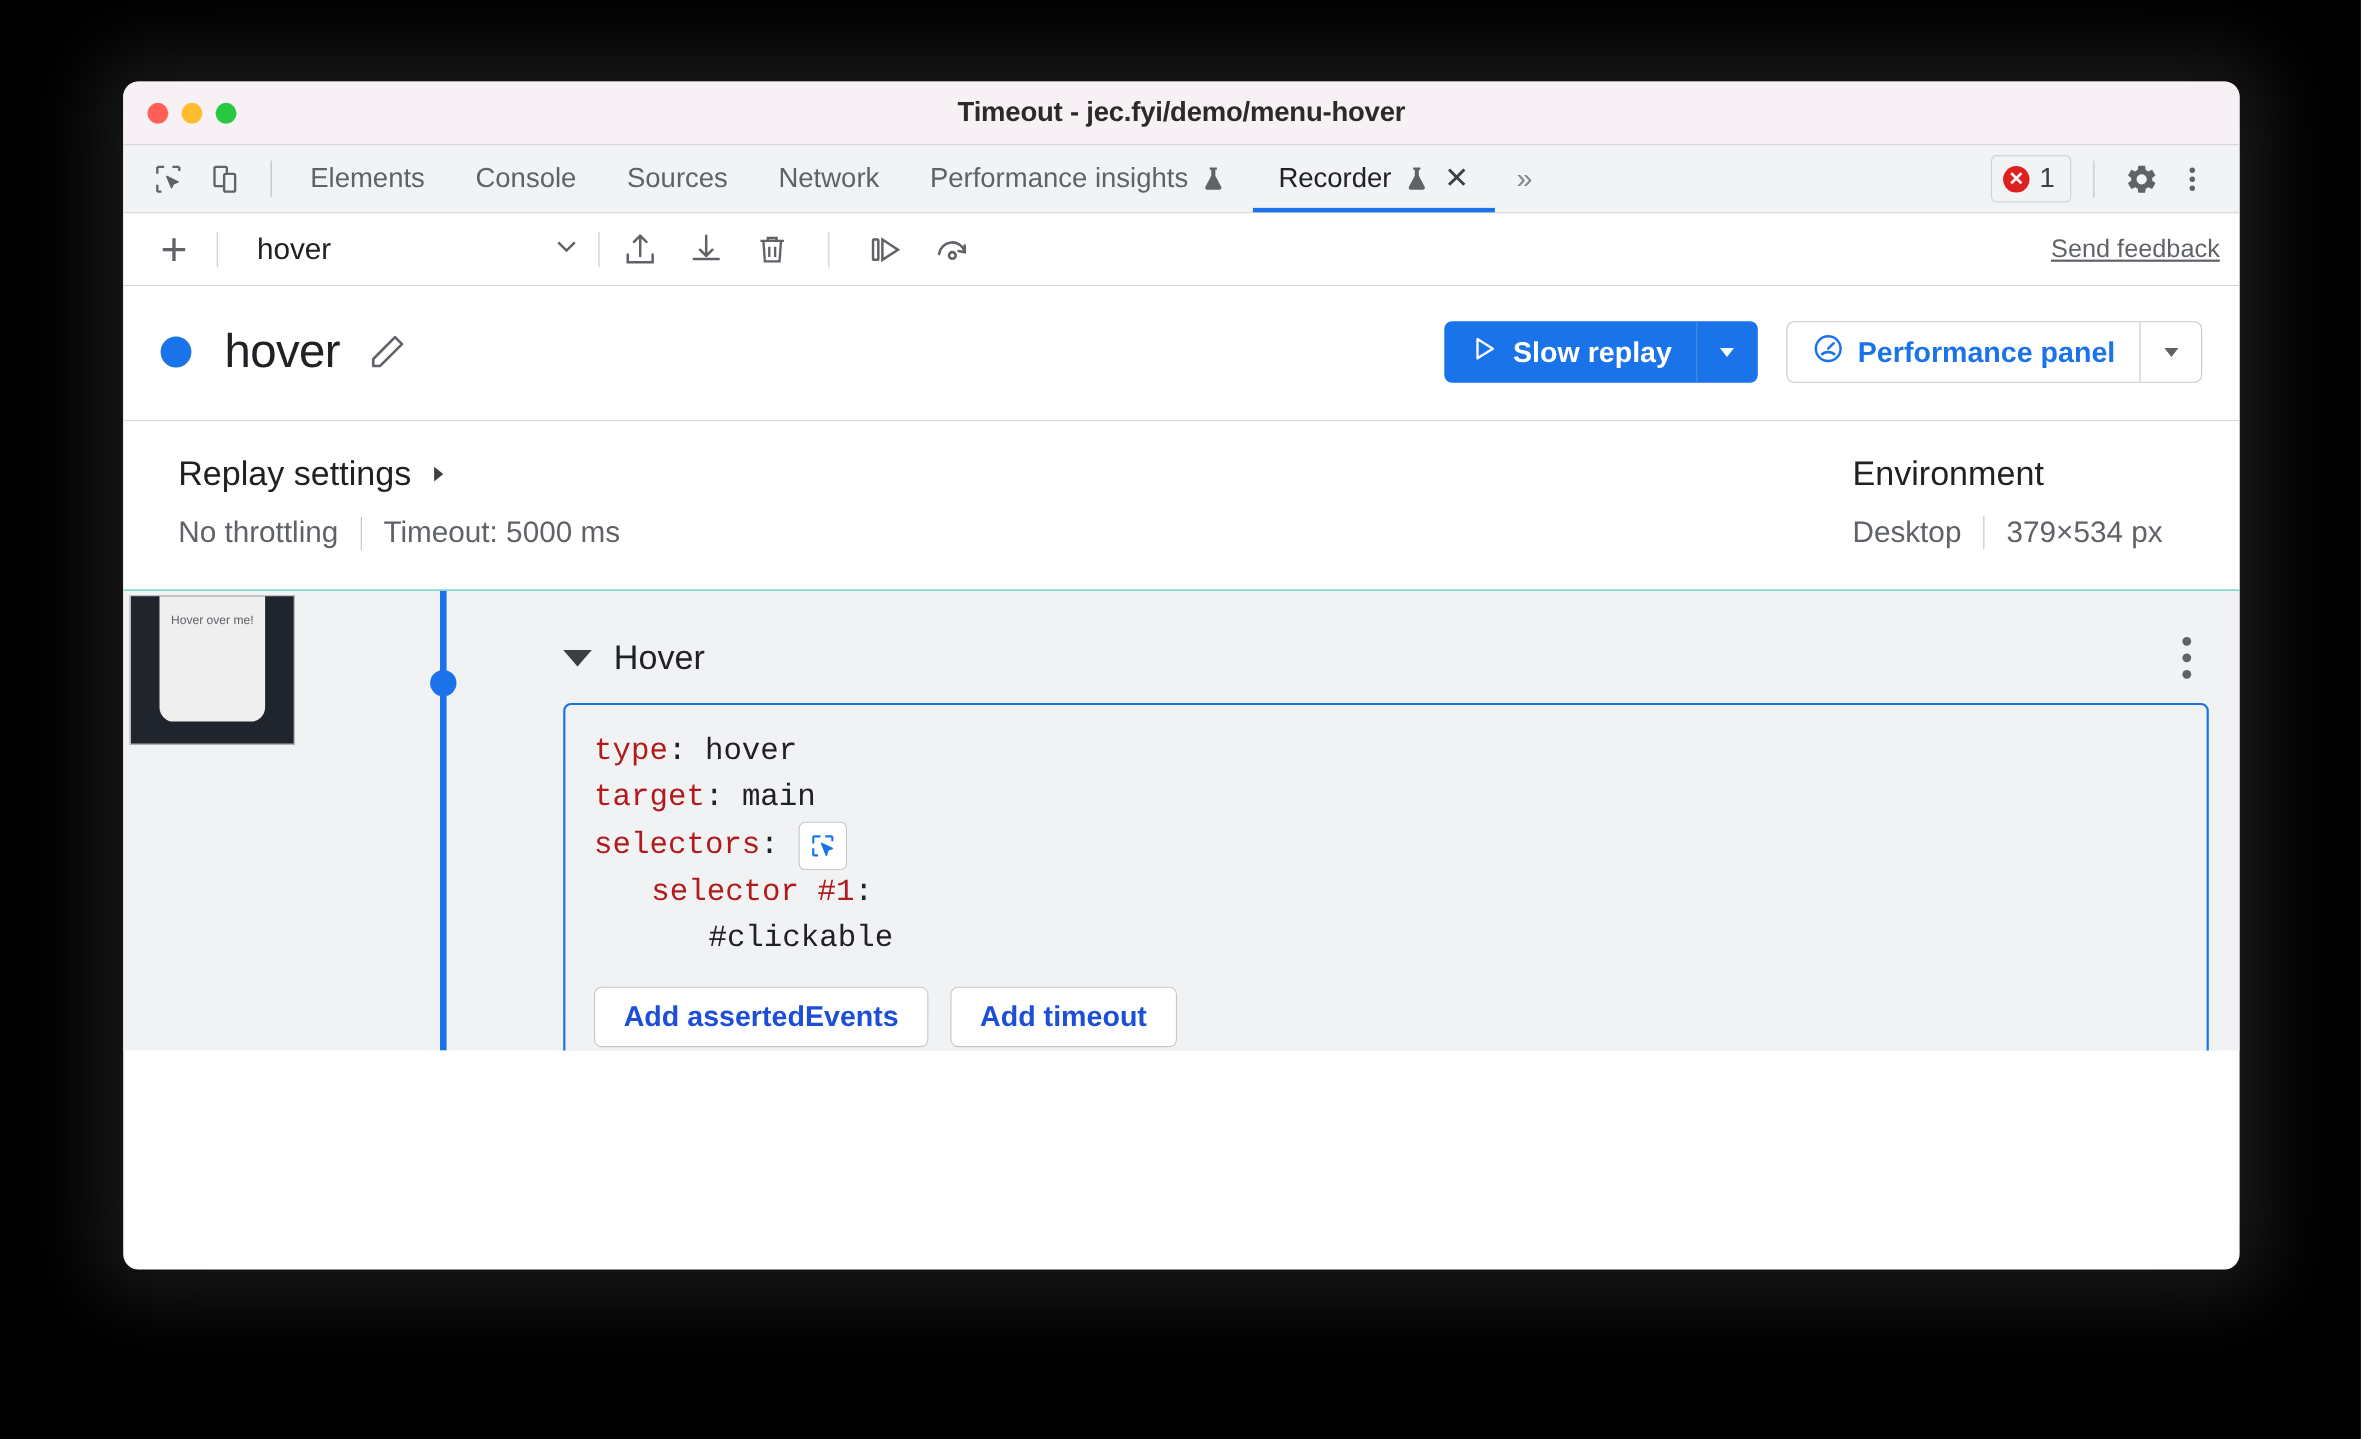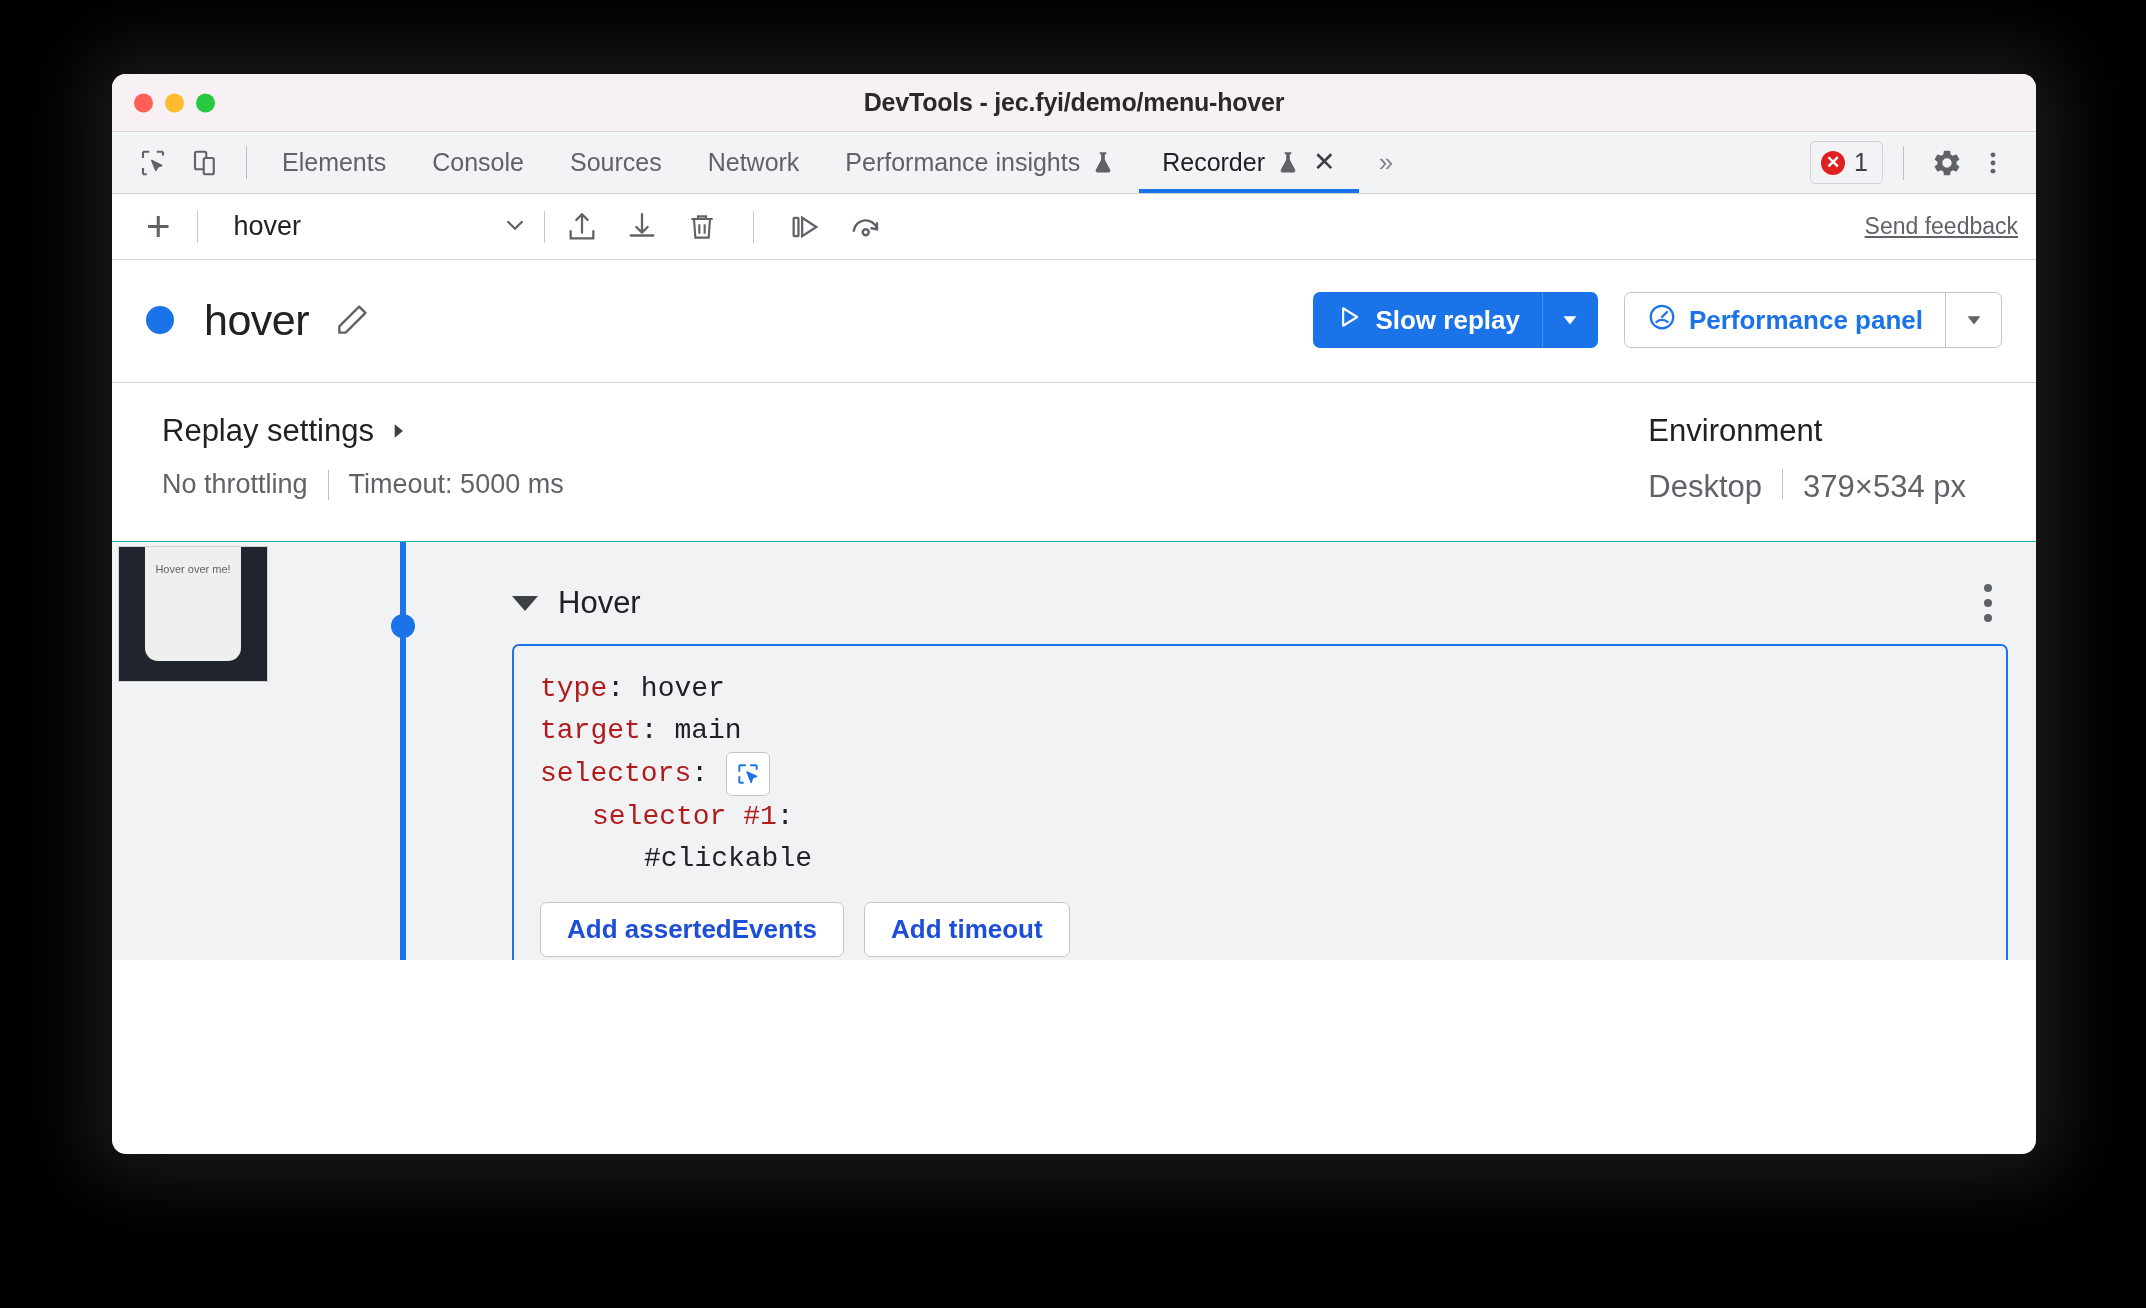--- a/index.html
+++ b/index.html
@@ -279,21 +279,21 @@
   }
   .pipe {
     width: 1px; height: 30px;
     background: #bdc1c6;
     margin: 0 20px;
   }
   .set-right { text-align: left; padding-right: 12px; }
   .env-title { font-size: 31px; color: #202124; }
   .env-sub {
     margin-top: 20px;
-    font-size: 31px;
+    font-size: 27px;
     color: #5f6368;
     display: flex; align-items: flex-start;
   }
 
   
   .steps-area {
     position: relative;
     background: #f1f2f4;
     height: 418px;
     overflow: hidden;
@@ -424,21 +424,21 @@
 
 <div class="page">
   <div class="window">
 
     <div class="titlebar">
       <div class="traffic">
         <span class="dotc red"></span>
         <span class="dotc yellow"></span>
         <span class="dotc green"></span>
       </div>
-      <div class="win-title">DevTools - jec.fyi/demo/menu-hover</div>
+      <div class="win-title">Timeout - jec.fyi/demo/menu-hover</div>
     </div>
 
     <div class="tabbar">
       <div class="tb-icons">
         <div class="icon-btn">
           <svg width="30" height="30" viewBox="0 0 24 24" fill="none" stroke="#5f6368" stroke-width="1.7">
             <path d="M4 3h5M4 3v5M20 3h-5M20 3v3M4 21h3M4 21v-5"></path>
             <path d="M11 10l8 4-3.2 1.2L14.3 18z" fill="#5f6368" stroke="#5f6368" stroke-width="1.2" stroke-linejoin="round"></path>
           </svg>
         </div>

